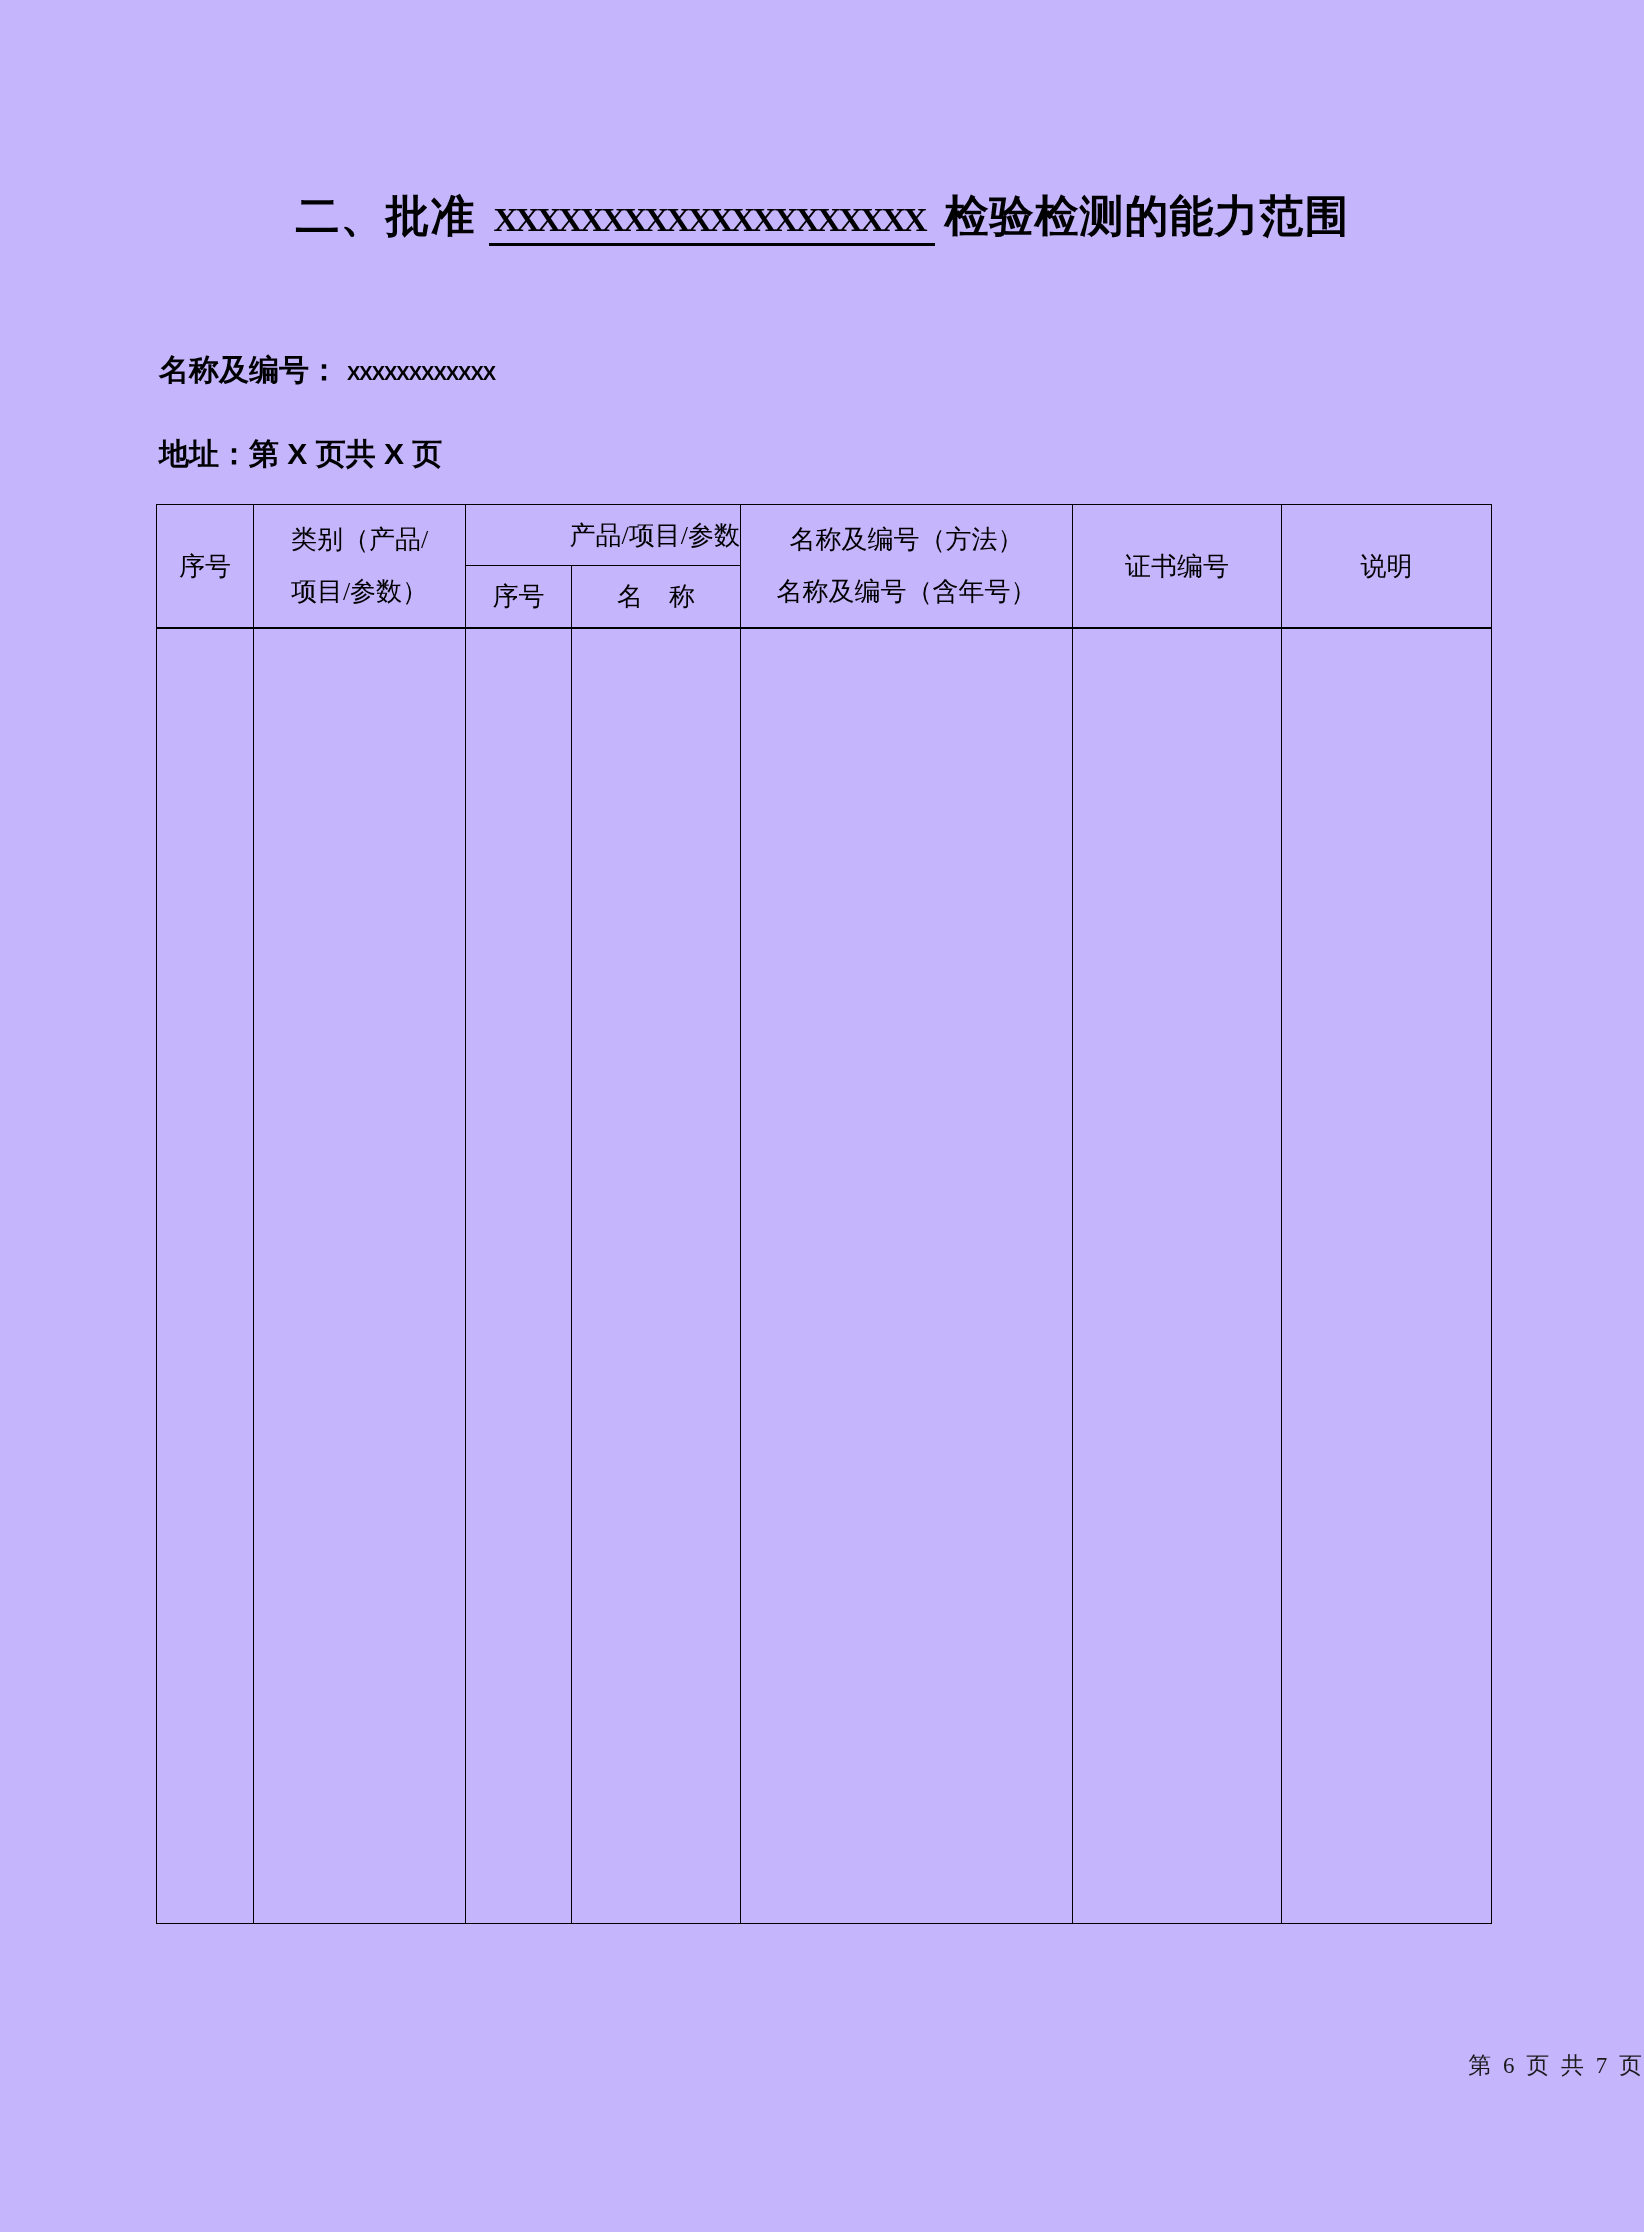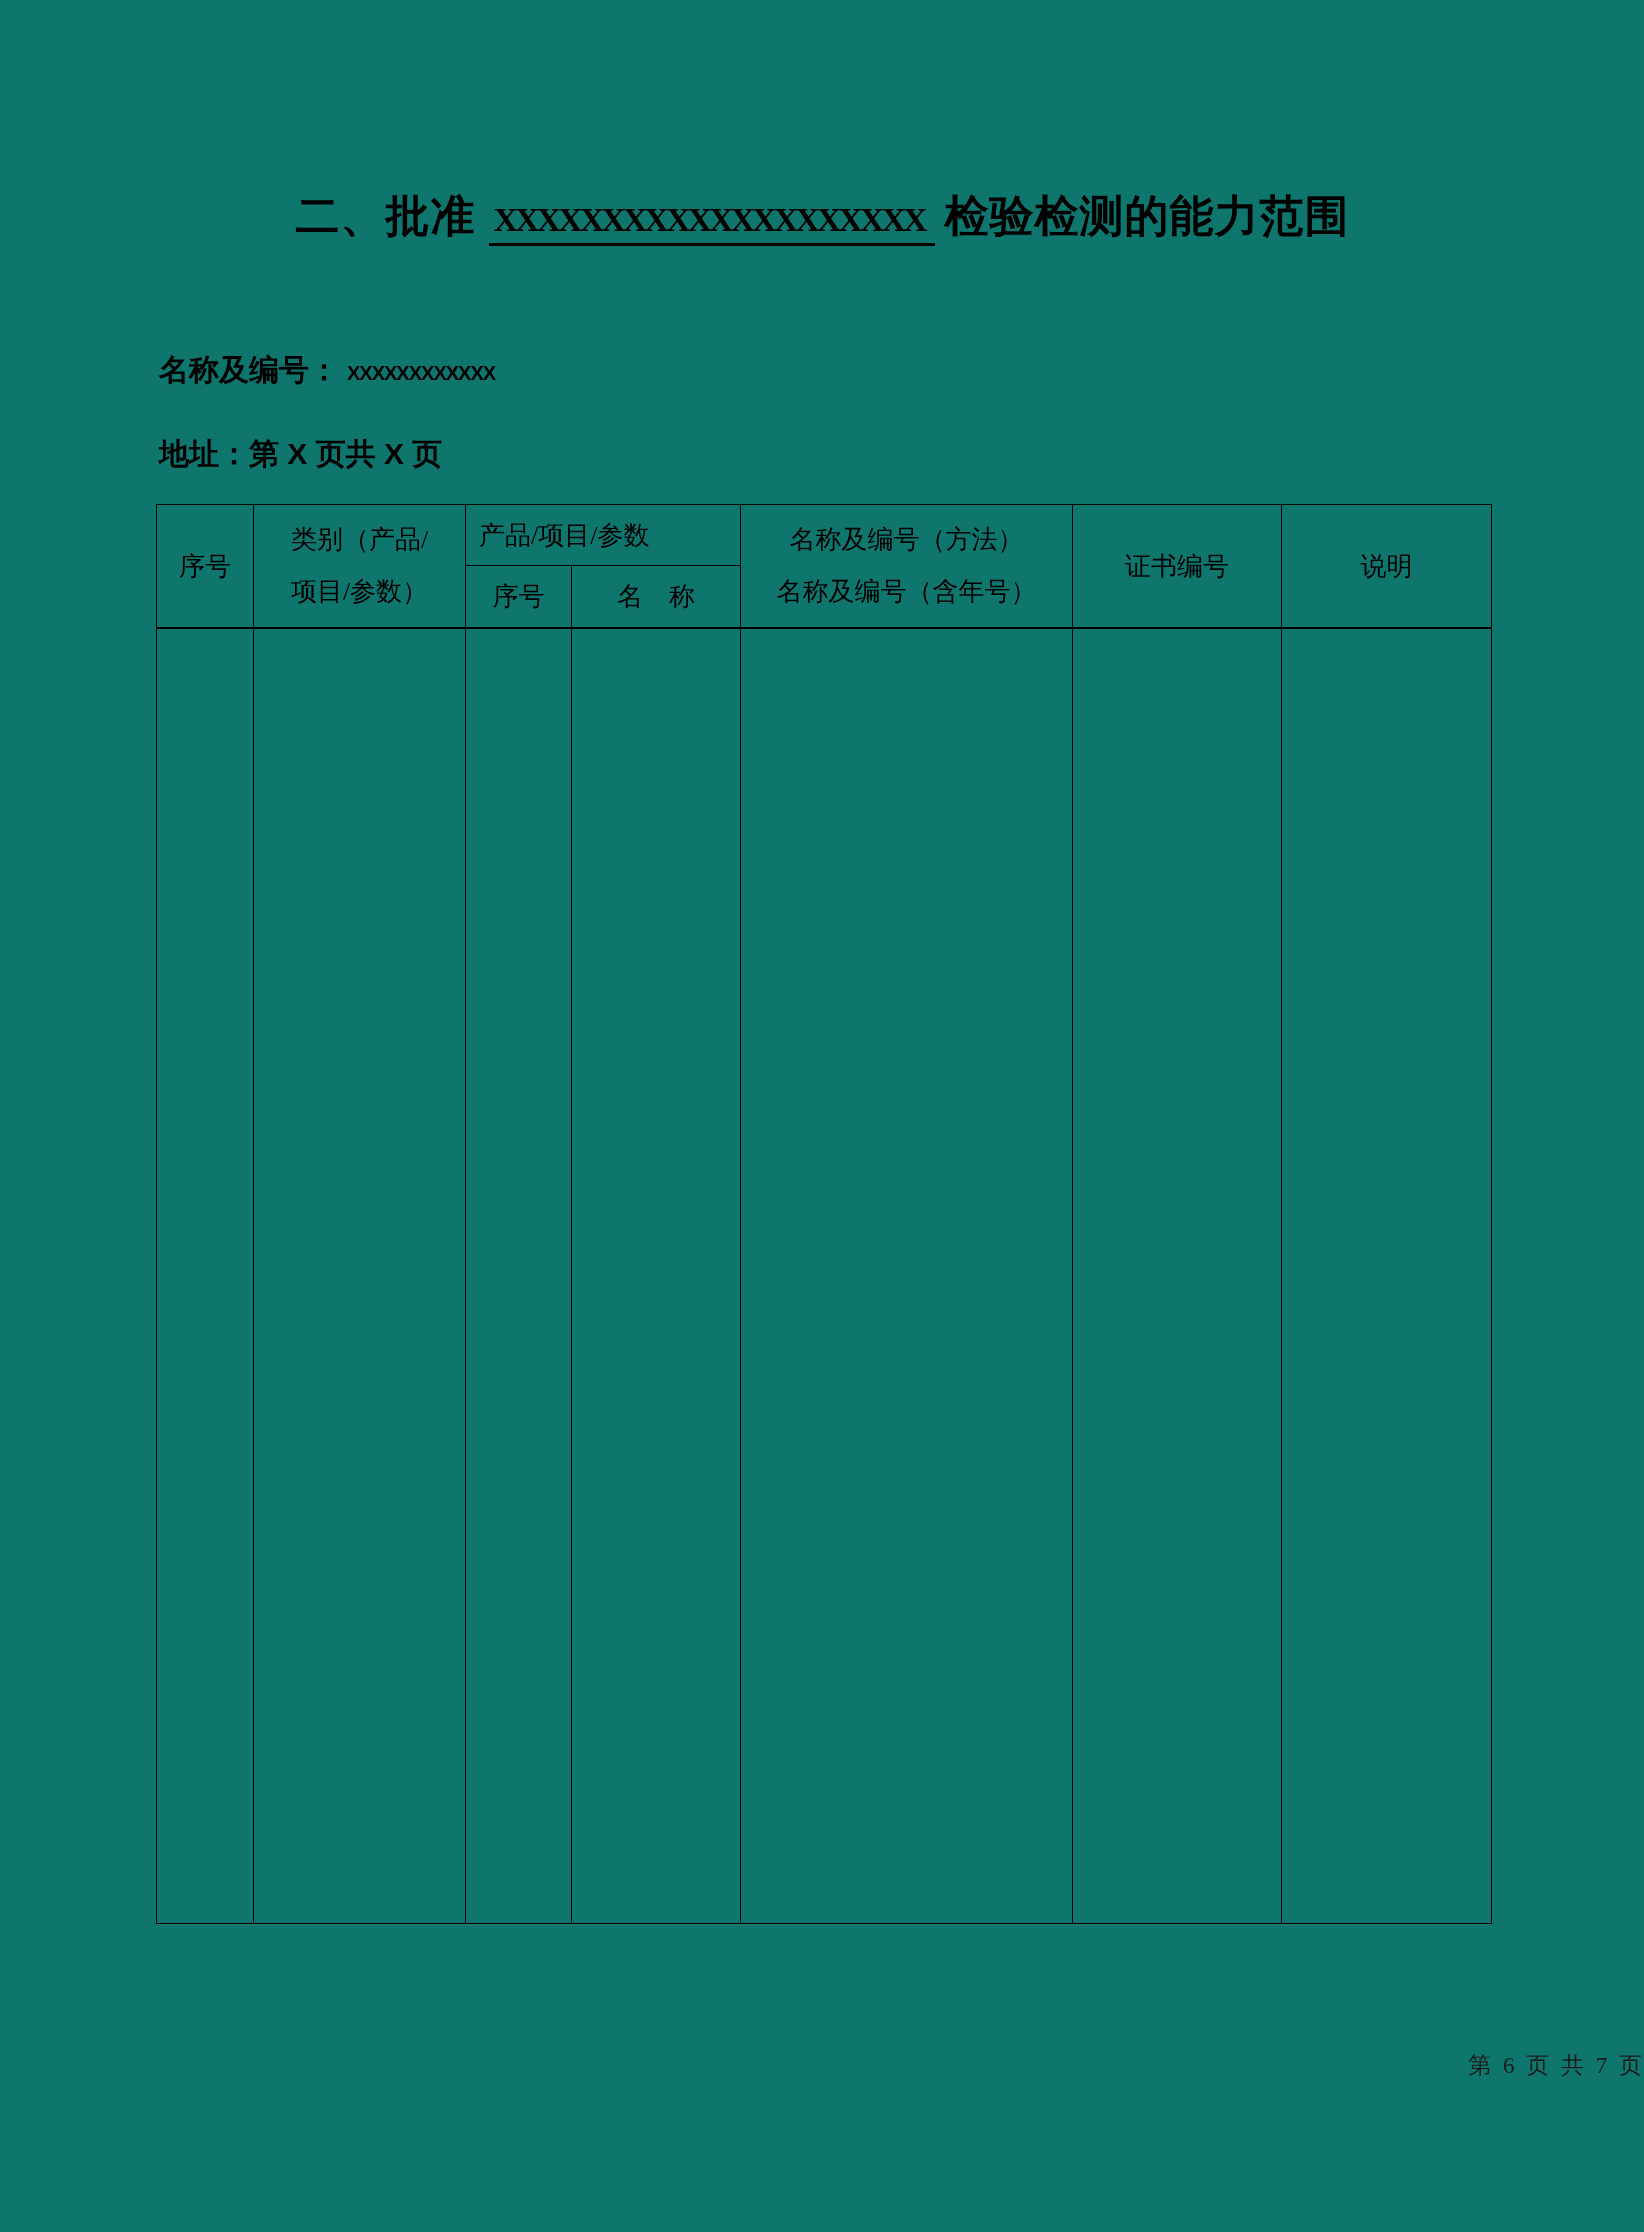--- a/index.html
+++ b/index.html
@@ -1,20 +1,20 @@
 <!DOCTYPE html>
 <html><head>
 <meta charset="utf-8">
 <style>
   html,body{margin:0;padding:0;background:#ffffff;}
   .page{
     position:relative;
     width:1645px;
     height:2233px;
-    background:#0f766e;
+    background:#c4b5fd;
     color:#000000;
     font-family:"Liberation Serif","DejaVu Serif",serif;
     overflow:hidden;
   }
   
   .title{
     position:absolute;
     top:187px;
     left:0;
     width:100%;
@@ -65,21 +65,21 @@
     text-align:center;
     vertical-align:middle;
     padding:0;
     font-weight:normal;
   }
   .cap-table tr.h1 td{height:60px;}
   .cap-table tr.h2 td{height:61px;}
   .cap-table tr.h2 td{border-bottom:2px solid #000000;}
   .cap-table tr.body-row td{height:1294px;border-top:2px solid #000000;}
   .cap-table .cell-line{display:block;line-height:52px;}
-  .cap-table td.align-left{text-align:left;padding-left:13px;}
+  .cap-table td.align-left{text-align:right;padding-left:13px;}
   
   .footer{
     position:absolute;
     top:2050px;
     left:0;
     width:100%;
     text-align:right;
     font-size:23px;
     letter-spacing:3px;
     color:#1a1a1a;

